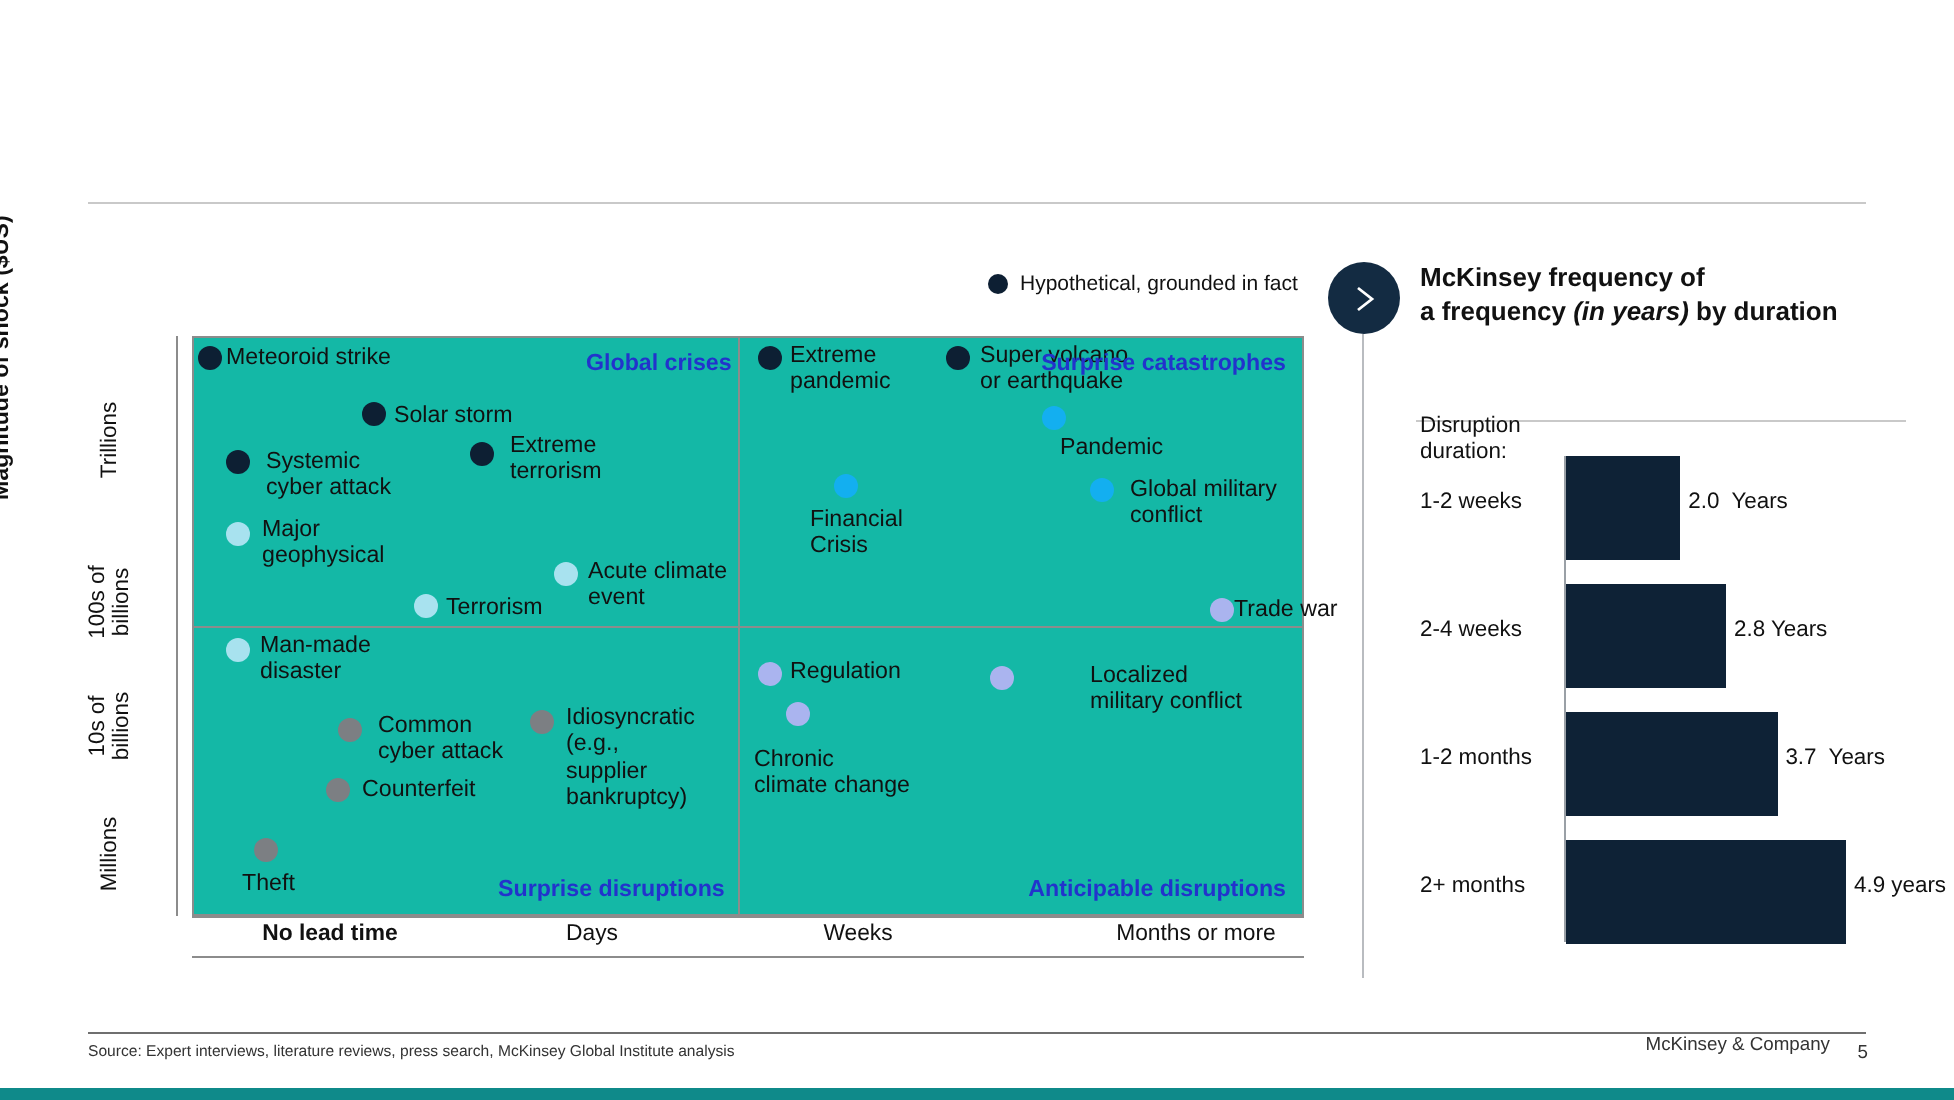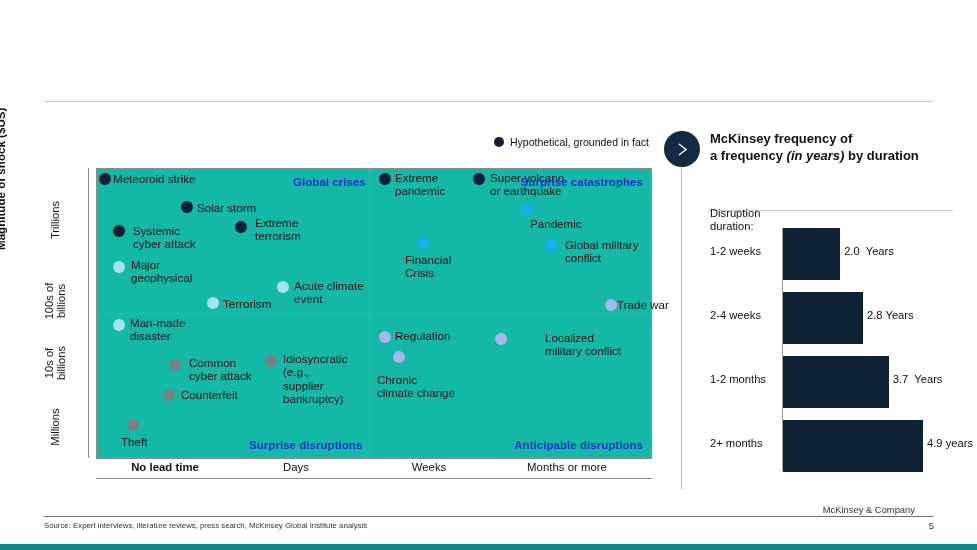--- a/index.html
+++ b/index.html
@@ -150,21 +150,21 @@
     position:absolute; top:17px; font-size:11.2px; color:#111; white-space:pre;
   }
 
   
   .foot-rule { position:absolute; left:44px; top:516px; width:889px; height:1px; background:#6f6f6f; }
   .source {
     position:absolute; left:44px; top:521px;
     font-size:7.8px; color:#333; white-space:nowrap;
   }
   .brand {
-    position:absolute; right:62px; top:504px;
+    position:absolute; right:62px; top:516px;
     font-size:9.4px; color:#333; white-space:nowrap;
   }
   .pageno {
     position:absolute; right:43px; top:520px;
     font-size:9.4px; color:#333;
   }
   .bottom-bar {
     position:absolute; left:0; bottom:0; width:100%; height:6px; background:#0f8a8a;
   }
 </style>
@@ -302,21 +302,21 @@
     <div class="quad-label" style="left:152px; bottom:6px;">Surprise disruptions</div>
     <div class="quad-label" style="right:8px; bottom:6px;">Anticipable disruptions</div>
   </div>
 
   <div class="x-axis-line"></div>
   <div class="x-axis-line2"></div>
   <div id="x-ticks">
       <div class="x-tick" style="left: 95px; width: 140px; font-weight: bold;">No lead time</div>
       <div class="x-tick" style="left: 226px; width: 140px;">Days</div>
       <div class="x-tick" style="left: 359px; width: 140px;">Weeks</div>
-      <div class="x-tick" style="left: 497px; width: 140px;">Months or more</div>
+      <div class="x-tick" style="left: 528px; width: 140px;">Months or more</div>
     </div>
 
   <div class="chev">
     <svg width="13" height="15" viewBox="0 0 13 15" aria-hidden="true">
       <polyline points="3,2 10,7.5 3,13" fill="none" stroke="#ffffff" stroke-width="1.4"></polyline>
     </svg>
   </div>
   <div class="vrule"></div>
 
   <div class="right-head">

